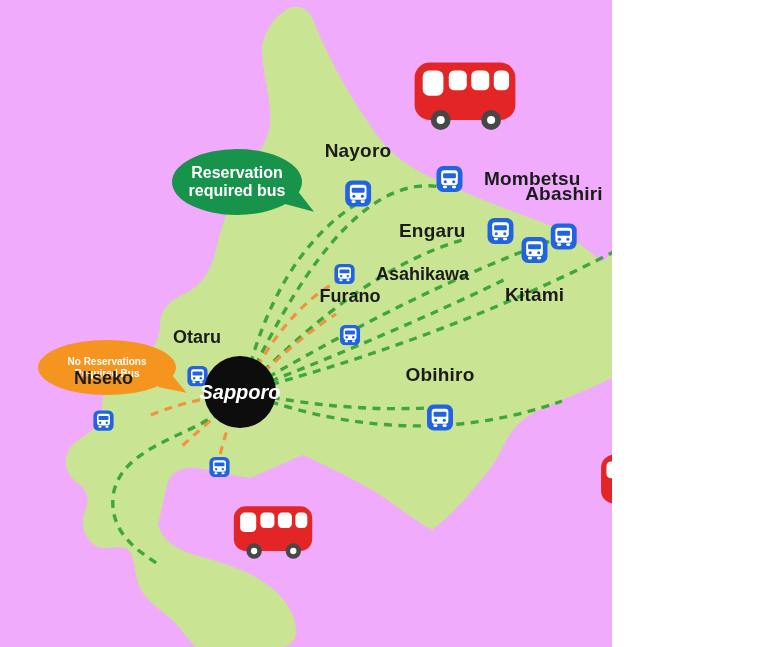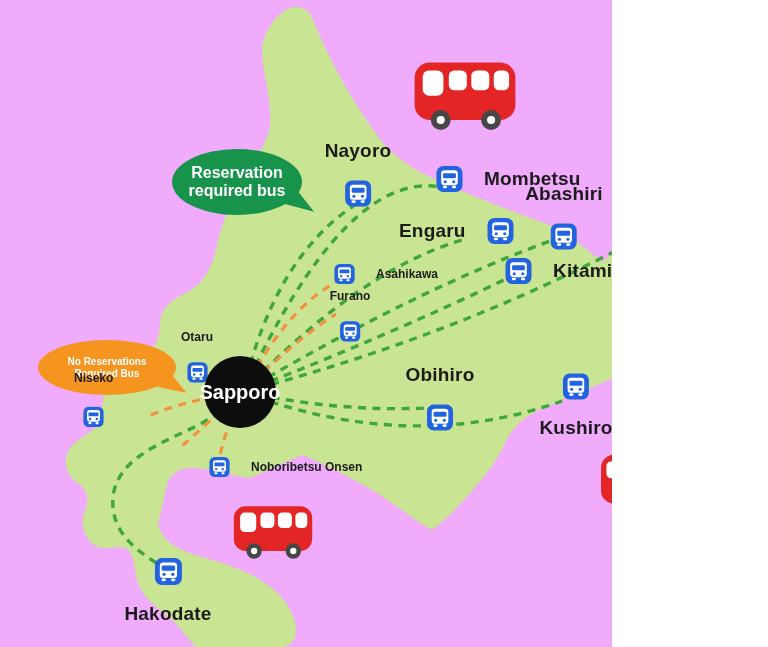--- a/index.html
+++ b/index.html
@@ -7,30 +7,30 @@
     position:relative;width:612px;height:647px;overflow:hidden;background:#f0abfc;
     font-family:"Liberation Sans","DejaVu Sans",sans-serif;
   }
   #basemap{position:absolute;left:0;top:0;}
   
   .city{position:absolute;display:flex;align-items:center;color:#1b1b1b;font-weight:700;
         text-align:center;white-space:pre-line;line-height:1.1;}
   .col{flex-direction:column;gap:18px;transform:translate(-50%,-50%);}
   .row{flex-direction:row;gap:21px;transform:translate(0,-50%);}
   .big{font-size:19px;letter-spacing:0.2px;}
-  .sm{font-size:12px;}
+  .sm{font-size:18px;}
   .busicon{display:block;}
   .i27{width:27px;height:27px;}
   .i28{width:28px;height:28px;}
   .i21{width:21px;height:21px;}
   .busicon svg{display:block;width:100%;height:100%;}
   
   #hub{position:absolute;left:240px;top:392px;width:72px;height:72px;margin:-36px 0 0 -36px;
        background:#0d0d0d;border-radius:50%;color:#fff;display:flex;align-items:center;
-       justify-content:center;font-size:20px;font-weight:700;}
+       justify-content:center;font-size:20px;font-weight:700;font-style:italic;}
   
   .bubble{position:absolute;color:#fff;font-weight:700;text-align:center;border-radius:50%;
           display:flex;align-items:center;justify-content:center;white-space:pre-line;line-height:1.15;}
   .bubble::after{content:"";position:absolute;width:0;height:0;
           border-top:6px solid transparent;border-bottom:13px solid transparent;}
   #bubble-res{left:172px;top:149px;width:130px;height:66px;background:#17934b;font-size:16px;}
   #bubble-res::after{right:-13px;bottom:0px;border-left:28px solid #17934b;transform:rotate(40deg);}
   #bubble-nores{left:38px;top:340px;width:138px;height:55px;background:#f5941e;font-size:10px;}
   #bubble-nores::after{right:-11px;bottom:-2px;border-left:26px solid #f5941e;transform:rotate(38deg);}
   
@@ -172,21 +172,21 @@
           <rect x="5" y="4.5" width="16" height="14.5" rx="3" fill="#fff"></rect>
           <rect x="6.8" y="7.4" width="12.4" height="4.8" rx="1.2" fill="#2264e0"></rect>
           <circle cx="8.9" cy="15.6" r="1.5" fill="#2264e0"></circle>
           <circle cx="17.1" cy="15.6" r="1.5" fill="#2264e0"></circle>
           <rect x="6.6" y="19.4" width="4" height="2.6" rx="1.3" fill="#fff"></rect>
           <rect x="15.4" y="19.4" width="4" height="2.6" rx="1.3" fill="#fff"></rect>
         </svg></span>
   </div>
 
 
-  <div class="city row big" style="left:505px;top:271px;">
+  <div class="city row big" style="left:505px;top:271px;flex-direction:column;">
     <span class="busicon i27"><svg viewBox="0 0 26 26" xmlns="http://www.w3.org/2000/svg">
           <rect x="0.5" y="0.5" width="25" height="25" rx="6.5" fill="#2264e0"></rect>
           <rect x="5" y="4.5" width="16" height="14.5" rx="3" fill="#fff"></rect>
           <rect x="6.8" y="7.4" width="12.4" height="4.8" rx="1.2" fill="#2264e0"></rect>
           <circle cx="8.9" cy="15.6" r="1.5" fill="#2264e0"></circle>
           <circle cx="17.1" cy="15.6" r="1.5" fill="#2264e0"></circle>
           <rect x="6.6" y="19.4" width="4" height="2.6" rx="1.3" fill="#fff"></rect>
           <rect x="15.4" y="19.4" width="4" height="2.6" rx="1.3" fill="#fff"></rect>
         </svg></span>
     <span>Kitami</span>
@@ -248,61 +248,36 @@
   <div class="city row sm" style="left:209px;top:467px;">
     <span class="busicon i21"><svg viewBox="0 0 26 26" xmlns="http://www.w3.org/2000/svg">
           <rect x="0.5" y="0.5" width="25" height="25" rx="6.5" fill="#2264e0"></rect>
           <rect x="5" y="4.5" width="16" height="14.5" rx="3" fill="#fff"></rect>
           <rect x="6.8" y="7.4" width="12.4" height="4.8" rx="1.2" fill="#2264e0"></rect>
           <circle cx="8.9" cy="15.6" r="1.5" fill="#2264e0"></circle>
           <circle cx="17.1" cy="15.6" r="1.5" fill="#2264e0"></circle>
           <rect x="6.6" y="19.4" width="4" height="2.6" rx="1.3" fill="#fff"></rect>
           <rect x="15.4" y="19.4" width="4" height="2.6" rx="1.3" fill="#fff"></rect>
         </svg></span>
-    <span>Noboribetsu Onsen</span>
   </div>
 
   <div class="city col big" style="left:440px;top:398px;text-align:right;">
     <span>Obihiro</span>
     <span class="busicon i27"><svg viewBox="0 0 26 26" xmlns="http://www.w3.org/2000/svg">
           <rect x="0.5" y="0.5" width="25" height="25" rx="6.5" fill="#2264e0"></rect>
           <rect x="5" y="4.5" width="16" height="14.5" rx="3" fill="#fff"></rect>
           <rect x="6.8" y="7.4" width="12.4" height="4.8" rx="1.2" fill="#2264e0"></rect>
           <circle cx="8.9" cy="15.6" r="1.5" fill="#2264e0"></circle>
           <circle cx="17.1" cy="15.6" r="1.5" fill="#2264e0"></circle>
           <rect x="6.6" y="19.4" width="4" height="2.6" rx="1.3" fill="#fff"></rect>
           <rect x="15.4" y="19.4" width="4" height="2.6" rx="1.3" fill="#fff"></rect>
         </svg></span>
   </div>
 
-  <div class="city col big" style="left:576px;top:406px;">
-    <span class="busicon i27"><svg viewBox="0 0 26 26" xmlns="http://www.w3.org/2000/svg">
-          <rect x="0.5" y="0.5" width="25" height="25" rx="6.5" fill="#2264e0"></rect>
-          <rect x="5" y="4.5" width="16" height="14.5" rx="3" fill="#fff"></rect>
-          <rect x="6.8" y="7.4" width="12.4" height="4.8" rx="1.2" fill="#2264e0"></rect>
-          <circle cx="8.9" cy="15.6" r="1.5" fill="#2264e0"></circle>
-          <circle cx="17.1" cy="15.6" r="1.5" fill="#2264e0"></circle>
-          <rect x="6.6" y="19.4" width="4" height="2.6" rx="1.3" fill="#fff"></rect>
-          <rect x="15.4" y="19.4" width="4" height="2.6" rx="1.3" fill="#fff"></rect>
-        </svg></span>
-    <span>Kushiro</span>
-  </div>
-
-  <div class="city col big" style="left:168px;top:591px;">
-    <span class="busicon i28"><svg viewBox="0 0 26 26" xmlns="http://www.w3.org/2000/svg">
-          <rect x="0.5" y="0.5" width="25" height="25" rx="6.5" fill="#2264e0"></rect>
-          <rect x="5" y="4.5" width="16" height="14.5" rx="3" fill="#fff"></rect>
-          <rect x="6.8" y="7.4" width="12.4" height="4.8" rx="1.2" fill="#2264e0"></rect>
-          <circle cx="8.9" cy="15.6" r="1.5" fill="#2264e0"></circle>
-          <circle cx="17.1" cy="15.6" r="1.5" fill="#2264e0"></circle>
-          <rect x="6.6" y="19.4" width="4" height="2.6" rx="1.3" fill="#fff"></rect>
-          <rect x="15.4" y="19.4" width="4" height="2.6" rx="1.3" fill="#fff"></rect>
-        </svg></span>
-    <span>Hakodate</span>
-  </div>
+
 
   <div id="hub">
     <span>Sapporo</span>
   </div>
 
   <div class="redbus" id="redbus-top">
       <svg viewBox="0 0 120 86" xmlns="http://www.w3.org/2000/svg">
         <rect x="4" y="6" width="112" height="64" rx="17" fill="#e42525"></rect>
         <rect x="13" y="15" width="23" height="28" rx="7" fill="#fff"></rect>
         <rect x="42" y="15" width="20" height="22" rx="6" fill="#fff"></rect>

